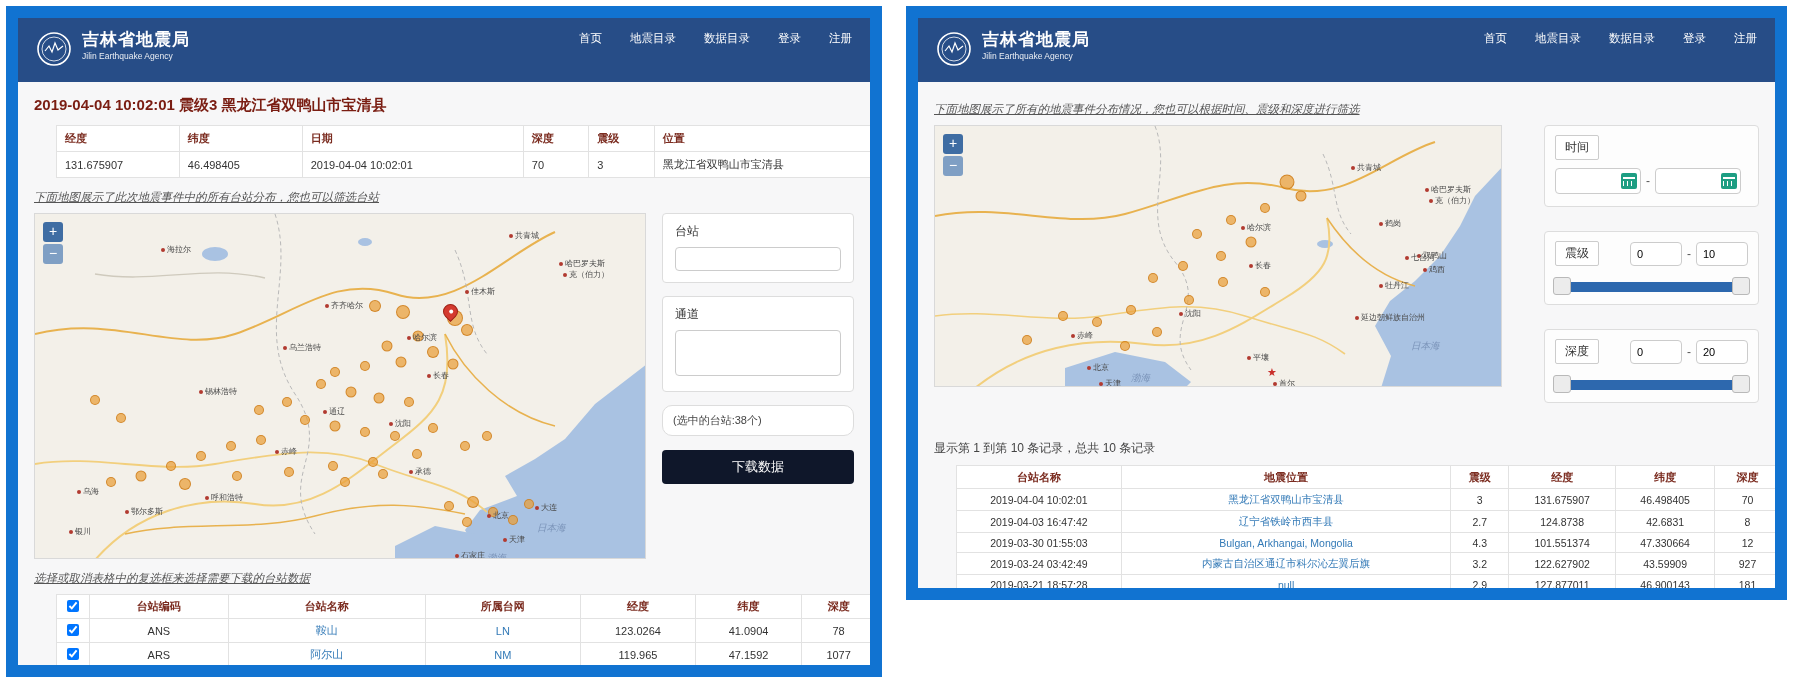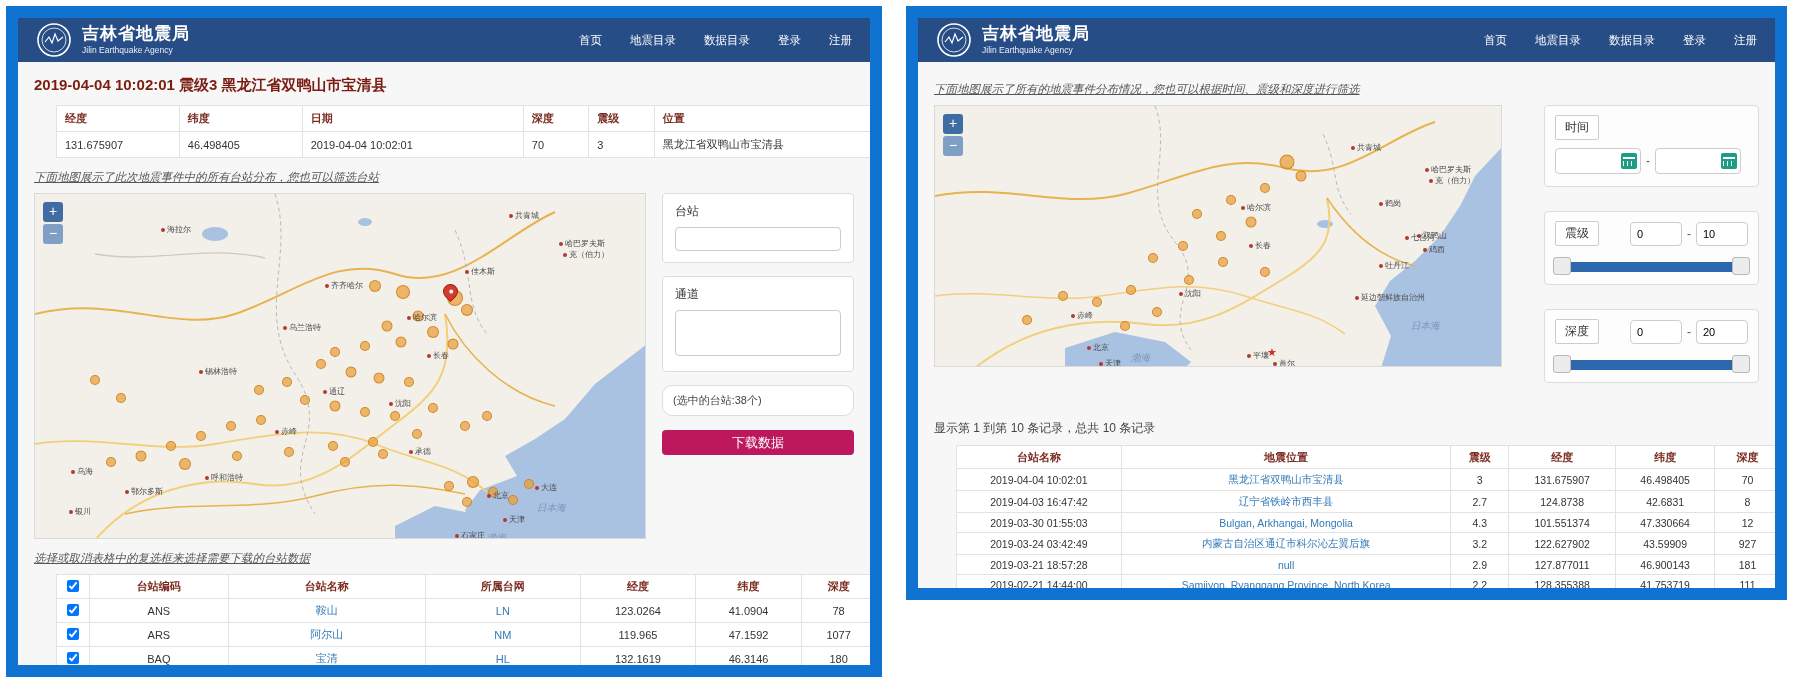--- a/index.html
+++ b/index.html
@@ -4,21 +4,21 @@
 <style>
   * { box-sizing: border-box; margin: 0; padding: 0; }
   html,body { width:1794px; height:677px; background:#fff; overflow:hidden;
     font-family:"Liberation Sans","DejaVu Sans",sans-serif; color:#333; }
   .panel { position:absolute; background:#1173d1; }
   #left-panel  { left:6px;  top:6px; width:876px; height:671px; }
   #right-panel { left:906px; top:6px; width:881px; height:594px; }
   .panel-inner { position:absolute; left:12px; top:12px; right:12px; bottom:12px;
     background:#f7f7f8; overflow:hidden; }
   
-  .hdr { height:44px; background:#274d87; display:flex; align-items:center; padding:13px 18px; }
+  .hdr { height:64px; background:#274d87; display:flex; align-items:flex-start; padding:13px 18px; }
   .logo { width:36px; height:36px; flex:0 0 36px; margin-right:10px; }
   .hdr-titles { color:#fff; line-height:1.1; }
   .hdr-cn { font-size:17px; font-weight:bold; letter-spacing:1px; }
   .hdr-en { font-size:8.5px; opacity:.9; margin-top:2px; }
   .nav { margin-left:auto; display:flex; gap:28px; }
   .nav .nav-item { color:#fff; font-size:11.5px; cursor:pointer; white-space:nowrap; }
   
   .content { padding:8px 16px 0 16px; }
   .page-title { color:#7a1d12; font-weight:bold; font-size:15px; margin:6px 0 10px 0; }
   table { width:100%; border-collapse:collapse; background:#fff; font-size:11px;margin-left:22px; }
@@ -57,21 +57,21 @@
   .form-col { flex:1; }
   .form-card { background:#fff; border:1px solid #ddd; border-radius:4px;
     padding:9px 12px 11px 12px; margin-bottom:13px; }
   .form-card label { display:block; font-size:12px; color:#333; margin-bottom:7px; }
   .form-card input[type=text] { width:100%; height:24px; border:1px solid #ccc; border-radius:4px;
     padding:0 6px; font-size:11px; background:#fff; }
   .form-card textarea { width:100%; height:46px; border:1px solid #ccc; border-radius:4px;
     resize:none; font-size:11px; padding:3px 6px; }
   .sel-note { background:#fff; border:1px solid #ddd; border-radius:10px; padding:7px 10px;
     font-size:11px; color:#444; margin-bottom:14px; }
-  .dl-btn { display:block; width:100%; height:25px; background:#be185d; border:none; border-radius:4px;
+  .dl-btn { display:block; width:100%; height:34px; background:#0f172a; border:none; border-radius:4px;
     color:#fff; font-size:13px; cursor:pointer; font-family:inherit; }
   .tbl-stations th, .tbl-stations td { text-align:center; padding:4px 6px; }
   .tbl-stations th:nth-child(1){width:4%;}
   .tbl-stations th:nth-child(2){width:17%;}
   .tbl-stations th:nth-child(3){width:24%;}
   .tbl-stations th:nth-child(4){width:19%;}
   .tbl-stations th:nth-child(5){width:14%;}
   .tbl-stations th:nth-child(6){width:13%;}
   .cell-link { color:#337ab7; cursor:pointer; }
   
@@ -239,21 +239,21 @@
             <span class="map-label" style="left: 372px; top: 118px;"><span class="dot"></span>哈尔滨</span>
             <span class="map-label" style="left: 248px; top: 128px;"><span class="dot"></span>乌兰浩特</span>
             <span class="map-label" style="left: 392px; top: 156px;"><span class="dot"></span>长春</span>
             <span class="map-label" style="left: 164px; top: 172px;"><span class="dot"></span>锡林浩特</span>
             <span class="map-label" style="left: 288px; top: 192px;"><span class="dot"></span>通辽</span>
             <span class="map-label" style="left: 354px; top: 204px;"><span class="dot"></span>沈阳</span>
             <span class="map-label" style="left: 240px; top: 232px;"><span class="dot"></span>赤峰</span>
             <span class="map-label" style="left: 374px; top: 252px;"><span class="dot"></span>承德</span>
             <span class="map-label" style="left: 170px; top: 278px;"><span class="dot"></span>呼和浩特</span>
             <span class="map-label" style="left: 90px; top: 292px;"><span class="dot"></span>鄂尔多斯</span>
-            <span class="map-label" style="left: 36px; top: 272px;"><span class="dot"></span>乌海</span>
+            <span class="map-label" style="left: 42px; top: 272px;"><span class="dot"></span>乌海</span>
             <span class="map-label" style="left: 34px; top: 312px;"><span class="dot"></span>银川</span>
             <span class="map-label" style="left: 452px; top: 296px;"><span class="dot"></span>北京</span>
             <span class="map-label" style="left: 468px; top: 320px;"><span class="dot"></span>天津</span>
             <span class="map-label" style="left: 420px; top: 336px;"><span class="dot"></span>石家庄</span>
             <span class="map-label" style="left: 500px; top: 288px;"><span class="dot"></span>大连</span>
             <span class="map-label sea" style="left: 502px; top: 308px;">日本海</span>
             <span class="map-label sea" style="left: 452px; top: 338px;">渤海</span>
           </div>
 
         <div class="form-col">
@@ -387,21 +387,21 @@
             <span class="map-label" style="left: 470px; top: 126px;"><span class="dot"></span>七台河</span>
             <span class="map-label" style="left: 488px; top: 138px;"><span class="dot"></span>鸡西</span>
             <span class="map-label" style="left: 444px; top: 154px;"><span class="dot"></span>牡丹江</span>
             <span class="map-label" style="left: 306px; top: 96px;"><span class="dot"></span>哈尔滨</span>
             <span class="map-label" style="left: 314px; top: 134px;"><span class="dot"></span>长春</span>
             <span class="map-label" style="left: 420px; top: 186px;"><span class="dot"></span>延边朝鲜族自治州</span>
             <span class="map-label" style="left: 244px; top: 182px;"><span class="dot"></span>沈阳</span>
             <span class="map-label" style="left: 136px; top: 204px;"><span class="dot"></span>赤峰</span>
             <span class="map-label" style="left: 152px; top: 236px;"><span class="dot"></span>北京</span>
             <span class="map-label" style="left: 164px; top: 252px;"><span class="dot"></span>天津</span>
-            <span class="map-label" style="left: 312px; top: 244px;"><span class="dot"></span>平壤</span>
+            <span class="map-label" style="left: 312px; top: 226px;"><span class="dot"></span>平壤</span>
             <span class="map-label" style="left: 338px; top: 252px;"><span class="dot"></span>首尔</span>
             <span class="map-label star" style="left: 332px; top: 240px;">★</span>
             <span class="map-label sea" style="left: 476px; top: 214px;">日本海</span>
             <span class="map-label sea" style="left: 196px; top: 246px;">渤海</span>
           </div>
 
         <div class="filter-col">
           <div class="filter-card">
             <span class="chip">时间</span>
             <div class="range-line">

